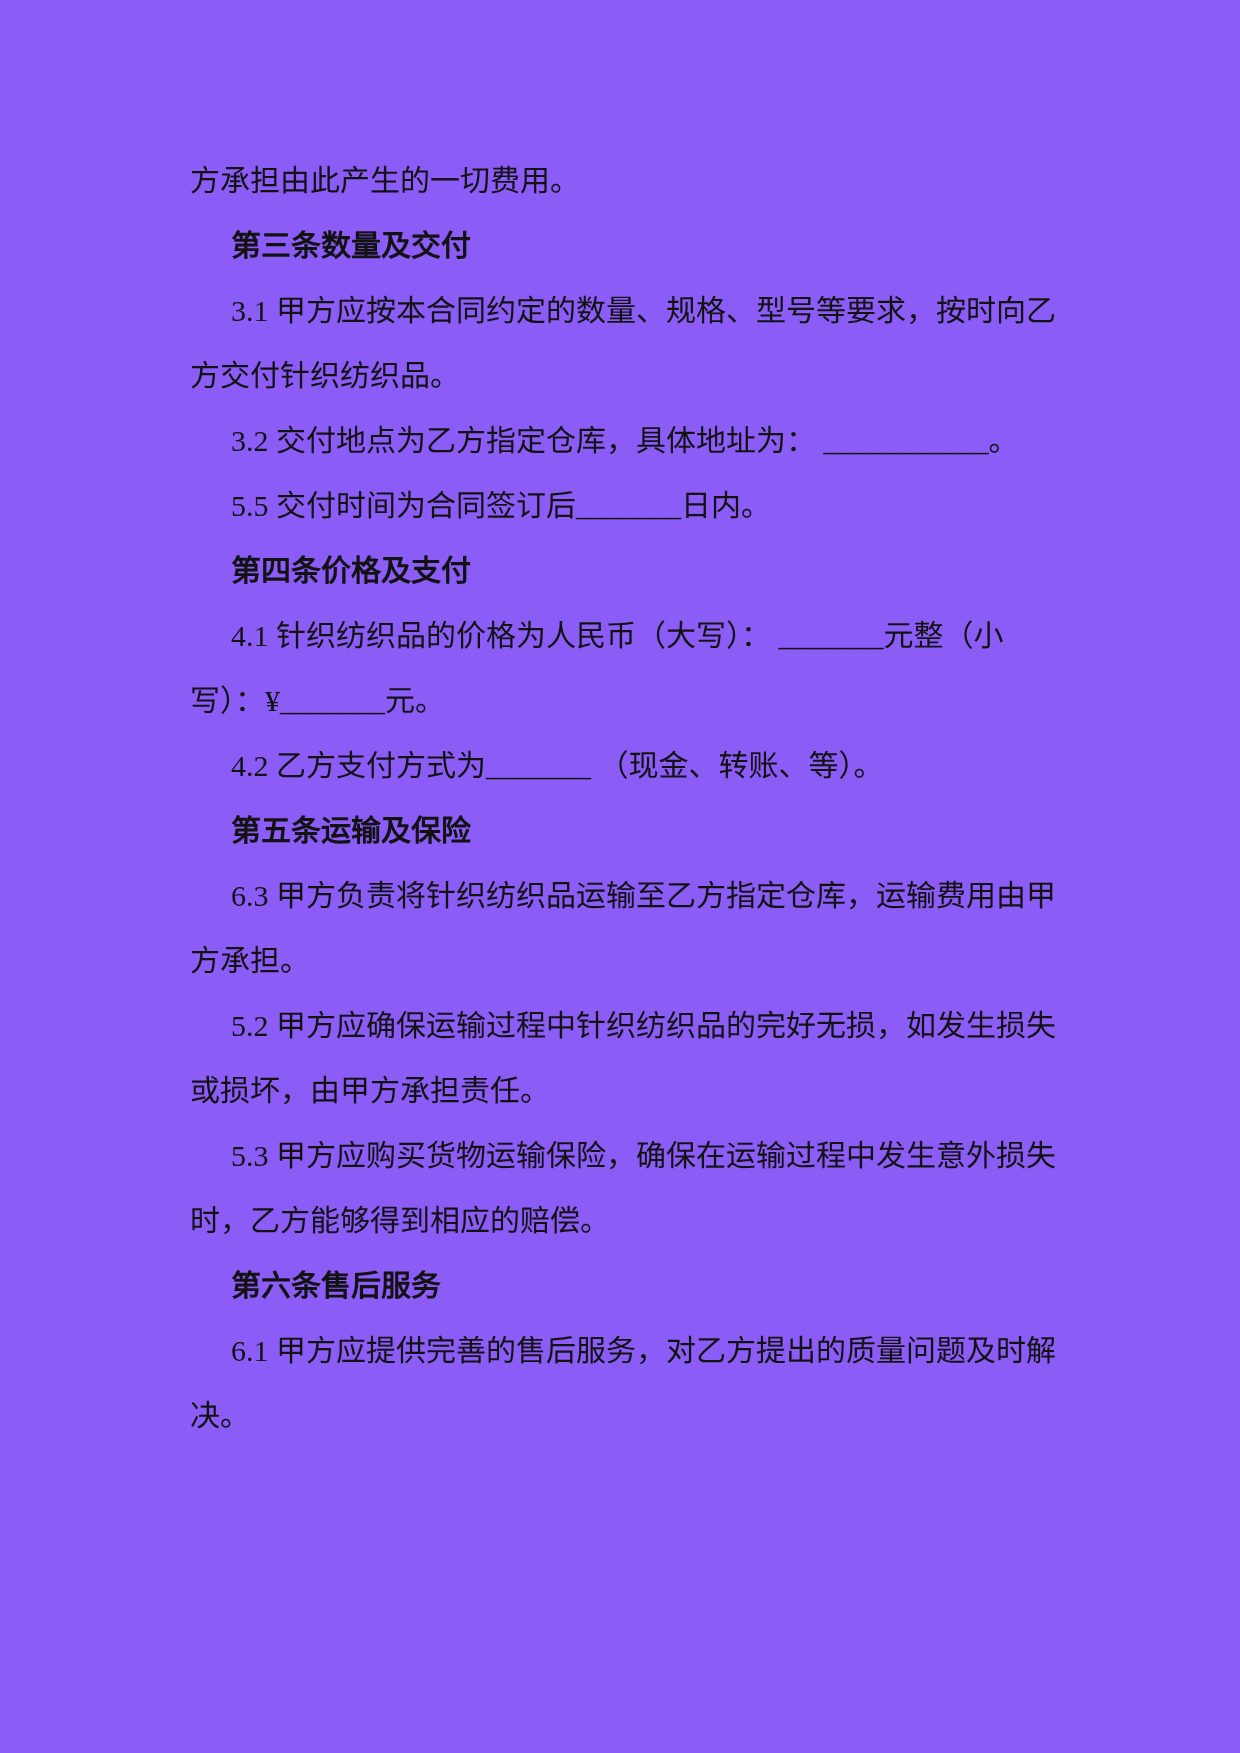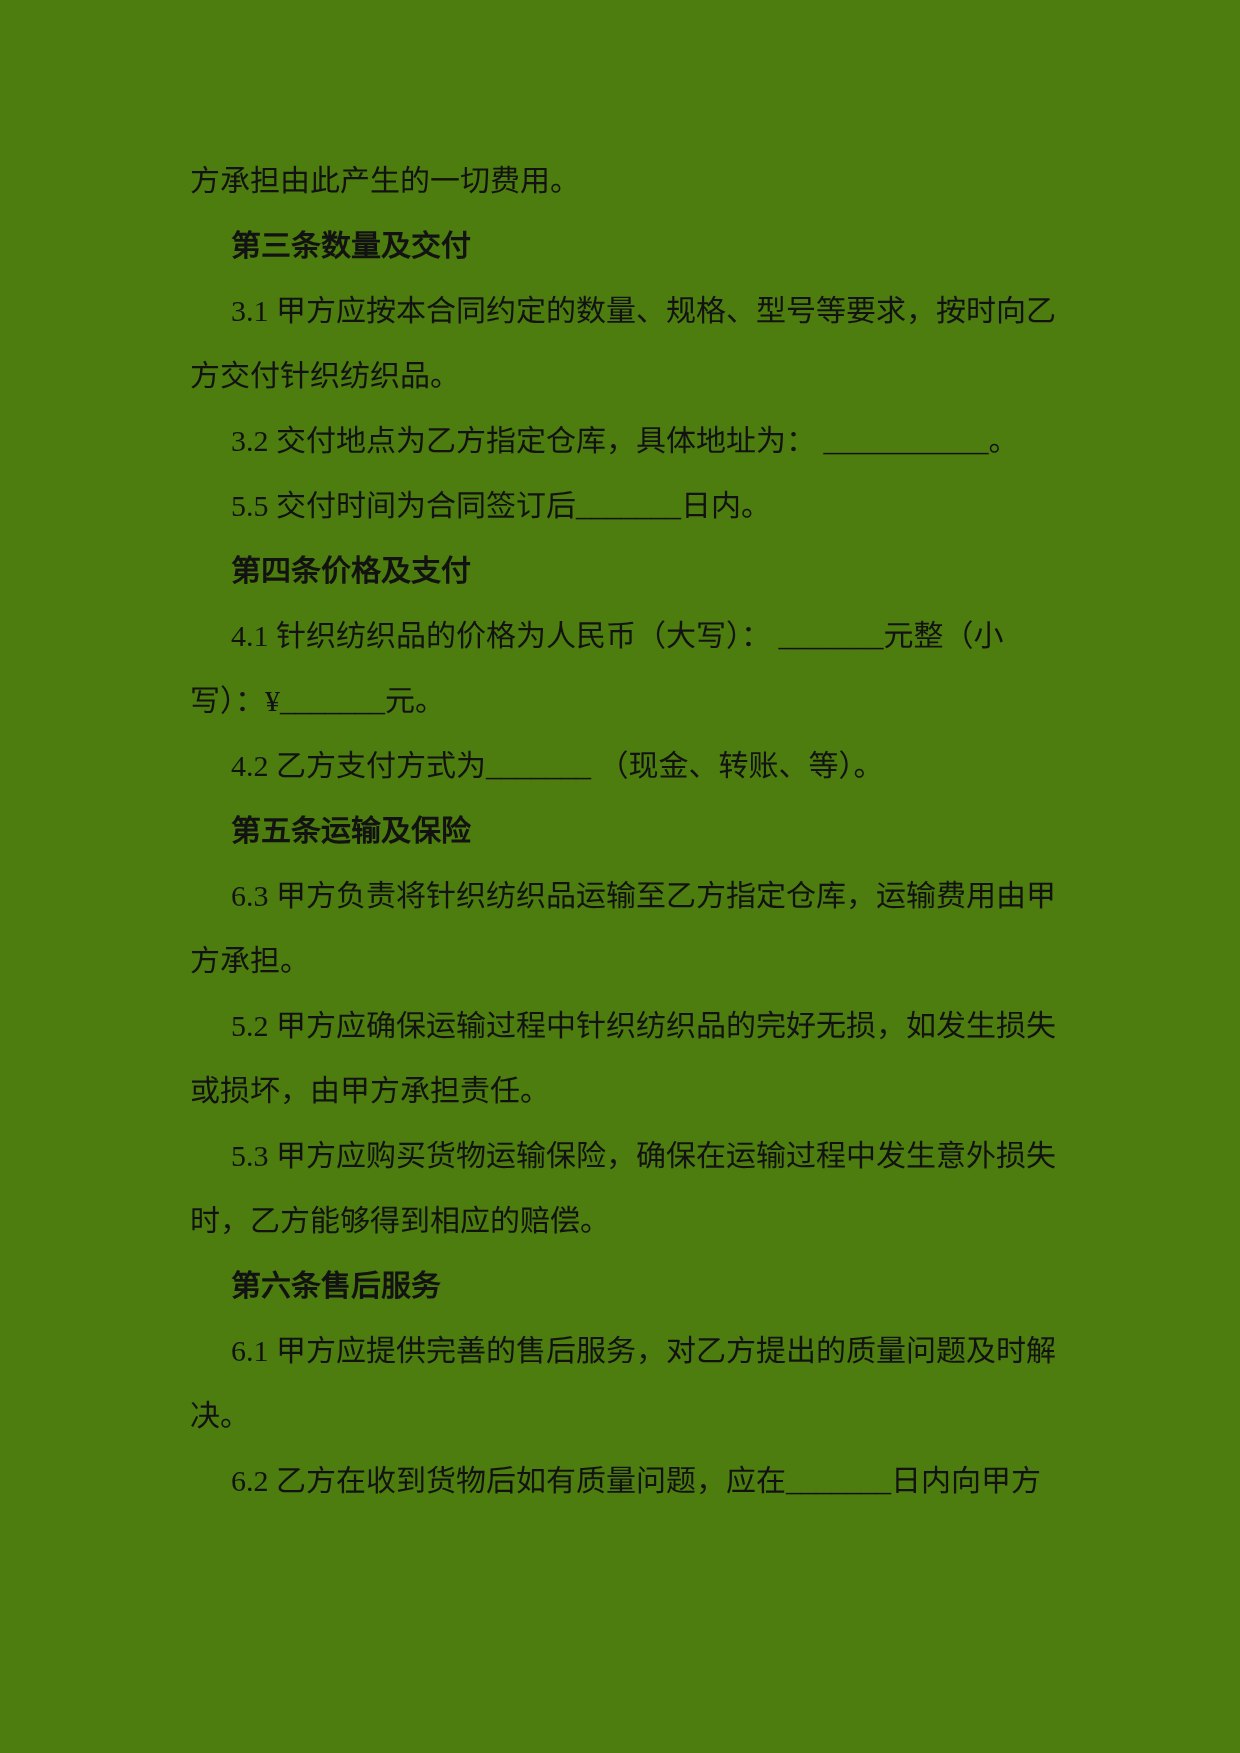--- a/index.html
+++ b/index.html
@@ -5,21 +5,21 @@
 <style>
   html, body {
     margin: 0;
     padding: 0;
     background: #ffffff;
   }
   .page {
     position: relative;
     width: 1240px;
     height: 1753px;
-    background: #4d7c0f;
+    background: #8b5cf6;
     overflow: hidden;
   }
   .content {
     position: absolute;
     left: 190px;
     top: 148px;
     width: 880px;
   }
   .line {
     font-family: "Liberation Serif", "DejaVu Serif", serif;
@@ -53,15 +53,14 @@
       <div class="line heading indent">第五条运输及保险</div>
       <div class="line body indent">6.3 甲方负责将针织纺织品运输至乙方指定仓库，运输费用由甲</div>
       <div class="line body">方承担。</div>
       <div class="line body indent">5.2 甲方应确保运输过程中针织纺织品的完好无损，如发生损失</div>
       <div class="line body">或损坏，由甲方承担责任。</div>
       <div class="line body indent">5.3 甲方应购买货物运输保险，确保在运输过程中发生意外损失</div>
       <div class="line body">时，乙方能够得到相应的赔偿。</div>
       <div class="line heading indent">第六条售后服务</div>
       <div class="line body indent">6.1 甲方应提供完善的售后服务，对乙方提出的质量问题及时解</div>
       <div class="line body">决。</div>
-      <div class="line body indent">6.2 乙方在收到货物后如有质量问题，应在_______日内向甲方</div>
     </div>
 </div>
 
 </body></html>

